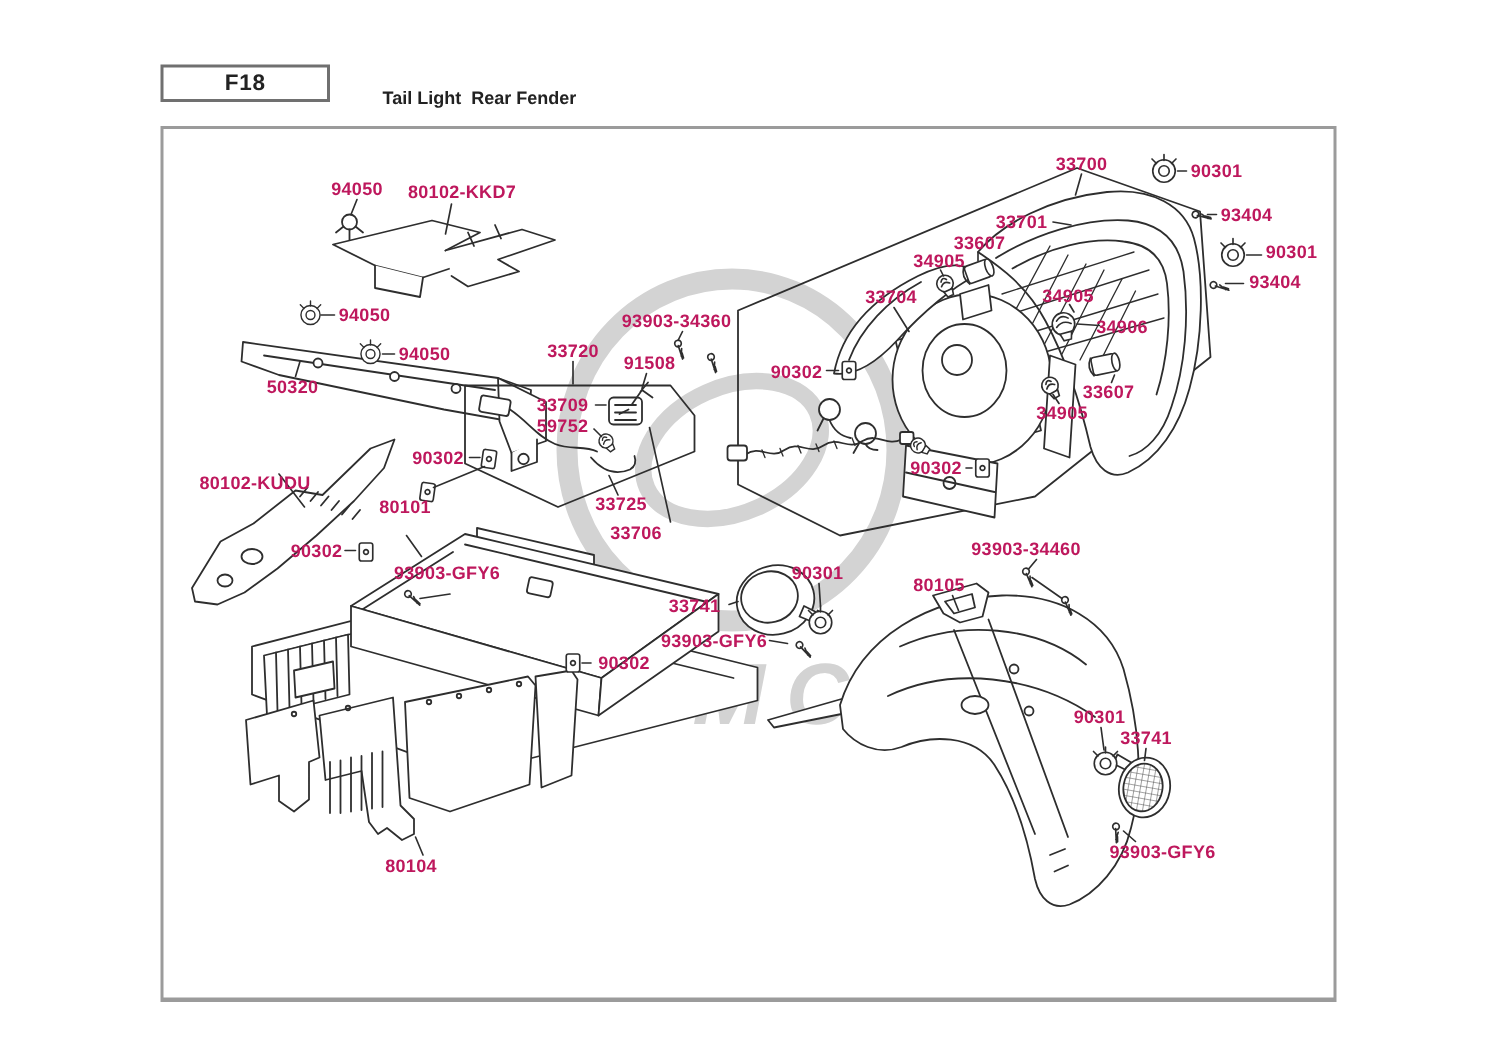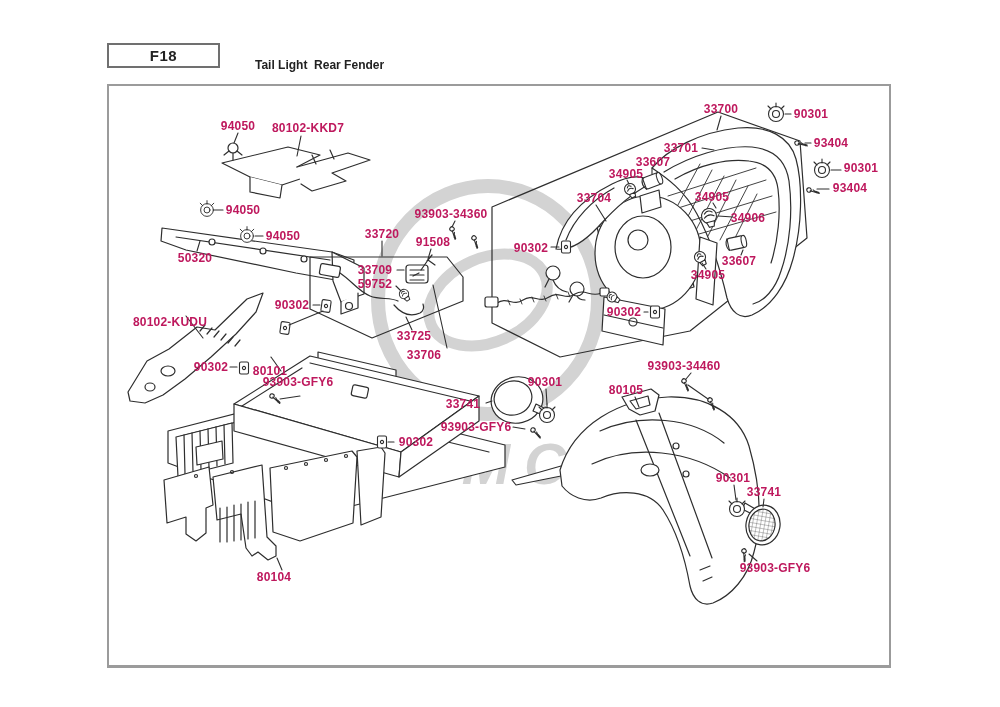--- a/index.html
+++ b/index.html
@@ -287,21 +287,21 @@
   <div class="page-title">Tail Light  Rear Fender</div>
 
   <div class="lbl" style="left:238px;top:126px">94050</div>
   <div class="lbl" style="left:308px;top:128px">80102-KKD7</div>
   <div class="lbl" style="left:243px;top:210px">94050</div>
   <div class="lbl" style="left:283px;top:236px">94050</div>
   <div class="lbl" style="left:195px;top:258px">50320</div>
   <div class="lbl" style="left:170px;top:322px">80102-KUDU</div>
   <div class="lbl" style="left:292px;top:305px">90302</div>
   <div class="lbl" style="left:211px;top:367px">90302</div>
-  <div class="lbl" style="left:270px;top:371px">80101</div>
+  <div class="lbl" style="left:270px;top:338px">80101</div>
   <div class="lbl" style="left:298px;top:382px">93903-GFY6</div>
   <div class="lbl" style="left:382px;top:234px">33720</div>
   <div class="lbl" style="left:433px;top:242px">91508</div>
   <div class="lbl" style="left:451px;top:214px">93903-34360</div>
   <div class="lbl" style="left:375px;top:270px">33709</div>
   <div class="lbl" style="left:375px;top:284px">59752</div>
   <div class="lbl" style="left:414px;top:336px">33725</div>
   <div class="lbl" style="left:424px;top:355px">33706</div>
   <div class="lbl" style="left:416px;top:442px">90302</div>
   <div class="lbl" style="left:531px;top:248px">90302</div>

